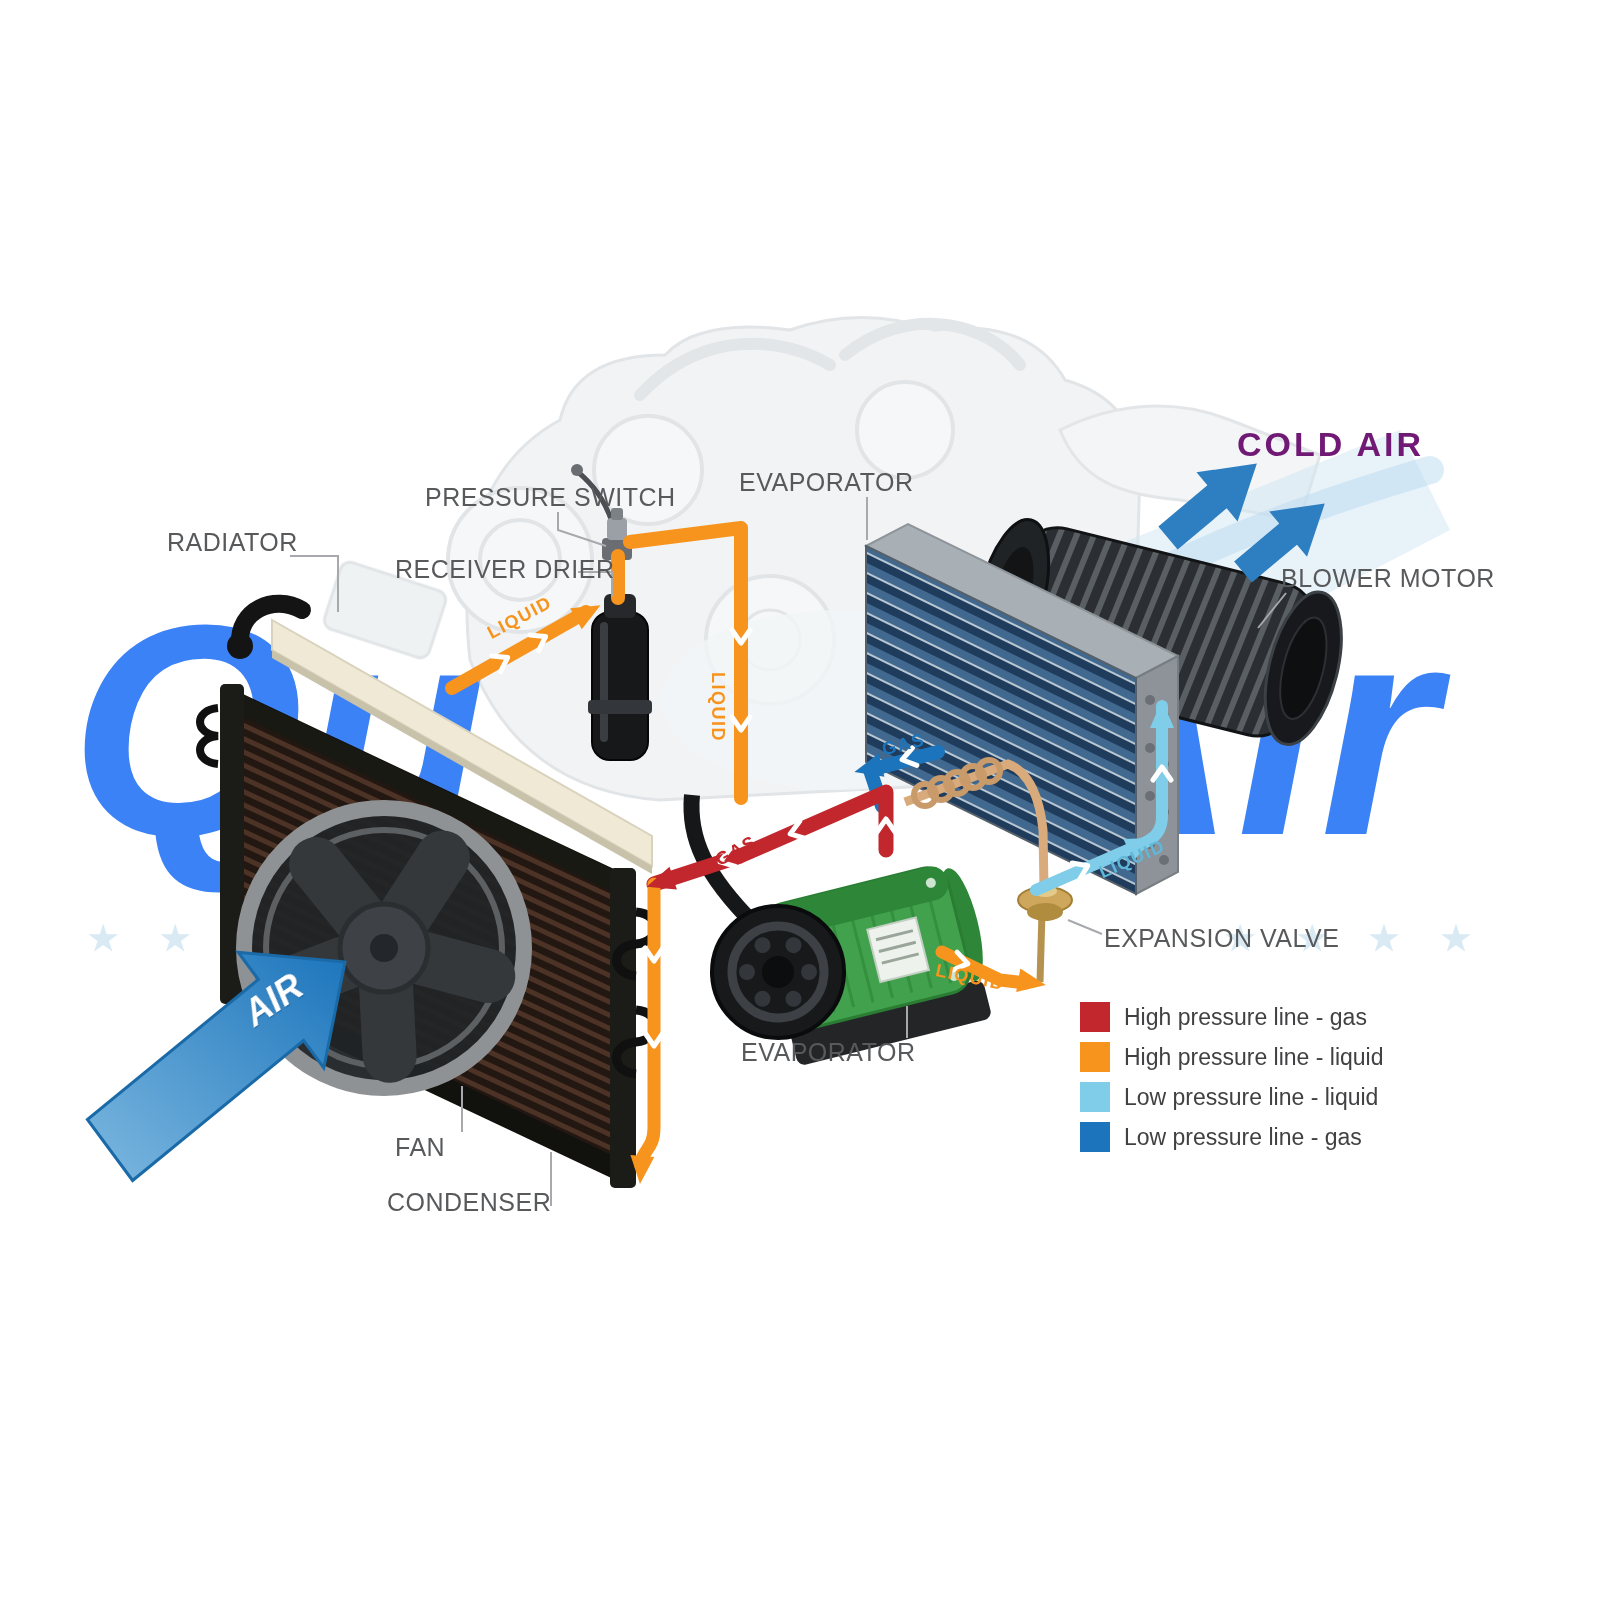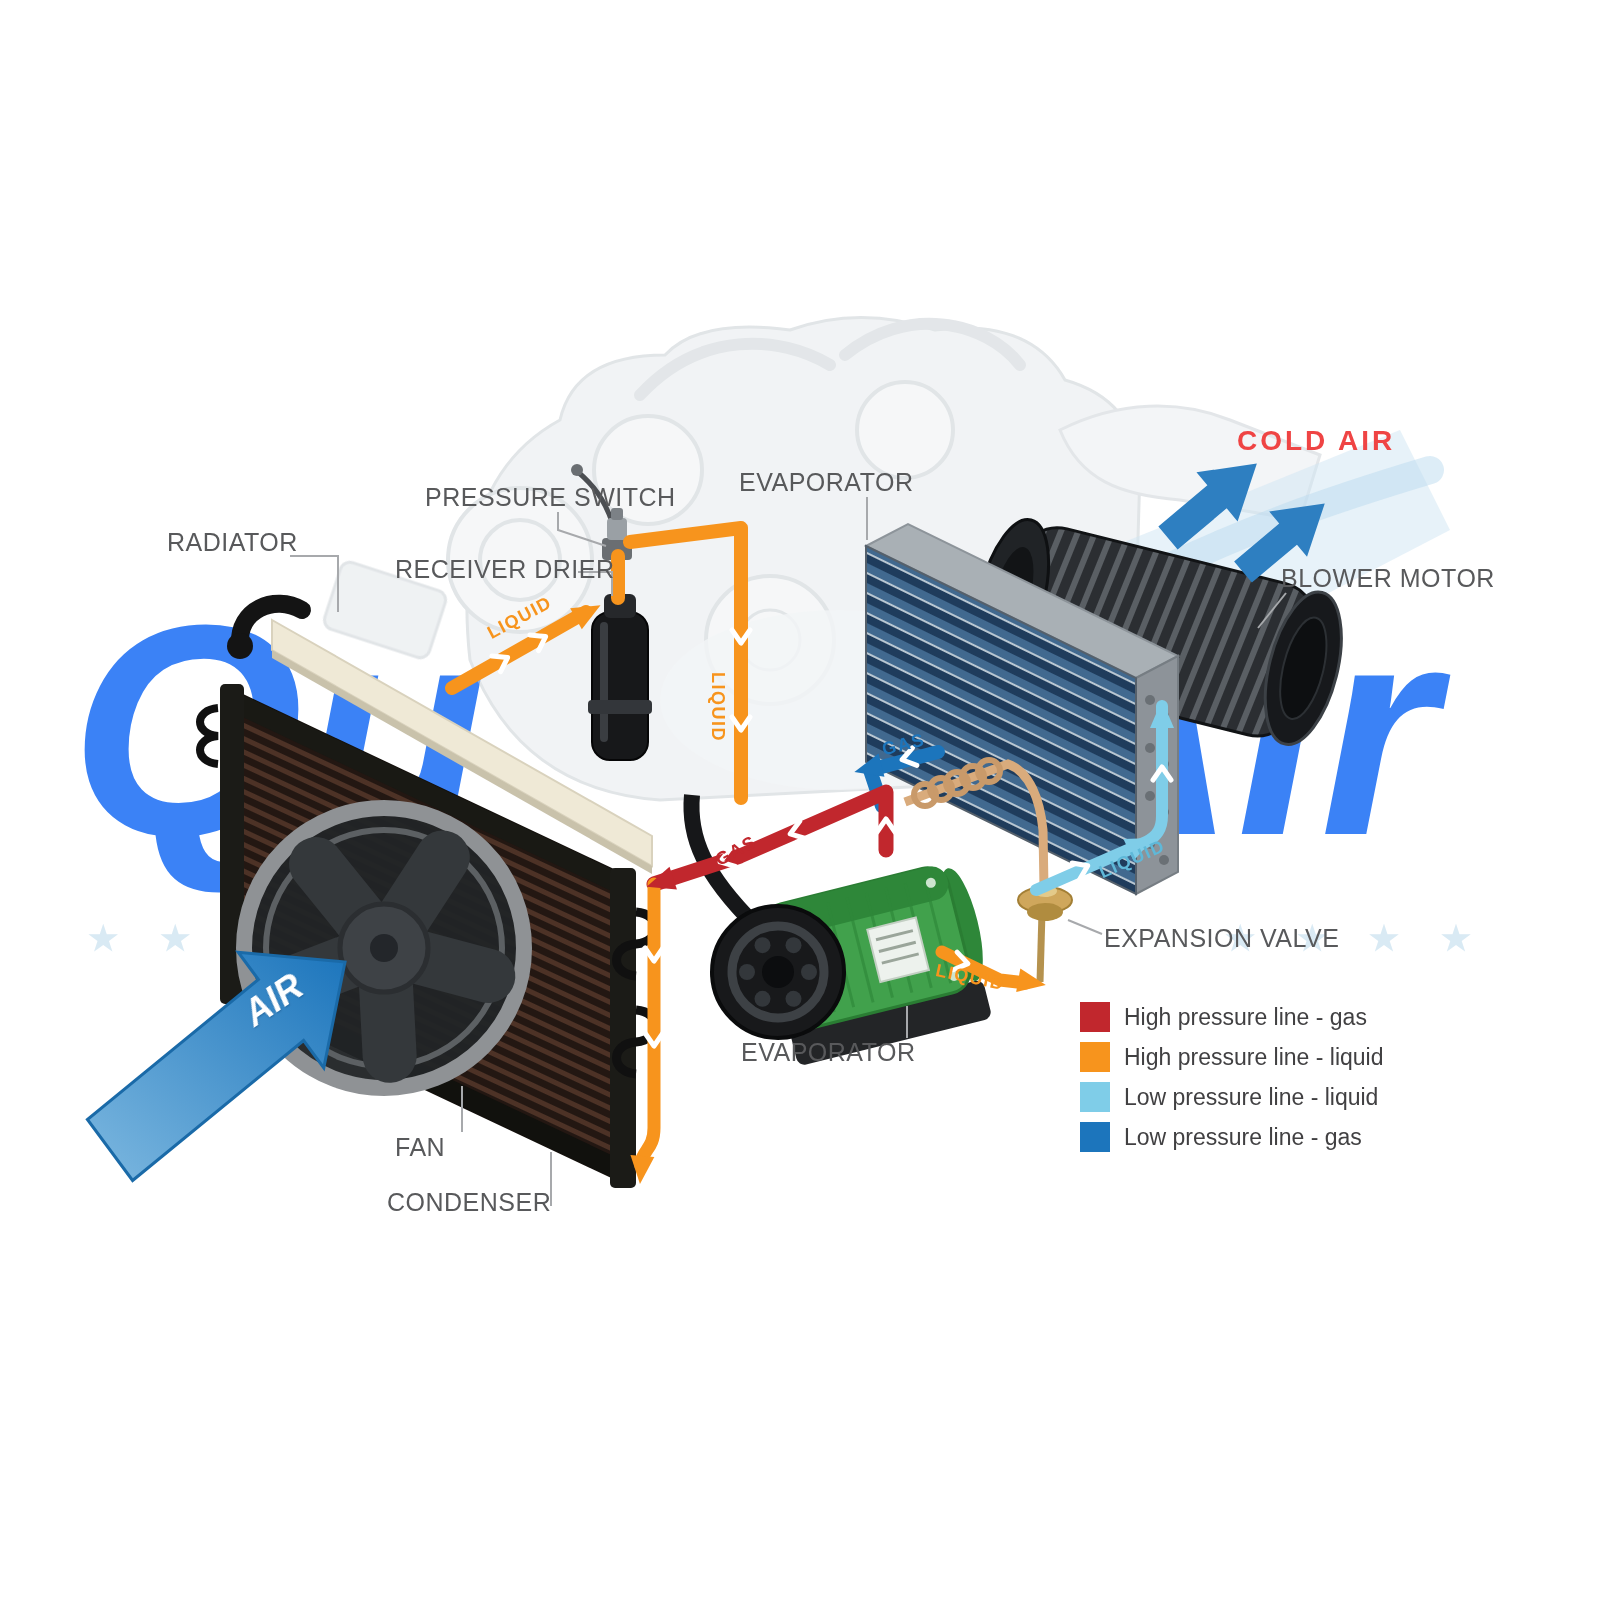--- a/index.html
+++ b/index.html
@@ -4,21 +4,21 @@
 <style>
   html,body{margin:0;padding:0;background:#fff;}
   .stage{position:relative;width:1600px;height:1600px;background:#ffffff;overflow:hidden;
          font-family:"Liberation Sans",sans-serif;}
   .wm{position:absolute;z-index:0;font-weight:bold;font-style:italic;color:#3b82f6;line-height:1;white-space:nowrap;}
   .wm-stars{position:absolute;z-index:0;color:#d9eaf4;font-size:34px;letter-spacing:16px;font-style:normal;font-weight:bold;white-space:nowrap;}
   .art{position:absolute;left:0;top:0;z-index:1;}
   .lbl{position:absolute;z-index:2;font-size:25px;letter-spacing:.5px;color:#58595b;white-space:nowrap;}
   .pipe-lbl{position:absolute;z-index:2;font-size:18px;font-weight:bold;letter-spacing:1.5px;white-space:nowrap;transform-origin:left top;}
   .orange{color:#f7941d;} .red{color:#c1272d;} .blue{color:#1c75bc;} .lblue{color:#5fb8d8;}
-  .cold-air{position:absolute;z-index:2;font-size:28px;font-weight:bold;letter-spacing:3px;color:#ef4444;white-space:nowrap;}
+  .cold-air{position:absolute;z-index:2;font-size:34px;font-weight:bold;letter-spacing:3px;color:#701a75;white-space:nowrap;}
   .air-text{position:absolute;z-index:2;font-size:36px;font-weight:bold;font-style:italic;color:#ffffff;
             transform:rotate(-34deg);transform-origin:left top;text-shadow:0 1px 2px rgba(0,40,80,.35);white-space:nowrap;}
   .legend{position:absolute;z-index:2;left:1080px;top:1002px;display:flex;flex-direction:column;gap:10px;justify-content:flex-end;}
   .legend-row{display:flex;align-items:center;gap:14px;height:30px;}
   .swatch{width:30px;height:30px;flex:0 0 auto;}
   .legend-label{font-size:23px;color:#414042;white-space:nowrap;}
 </style>
 </head>
 <body>
 

